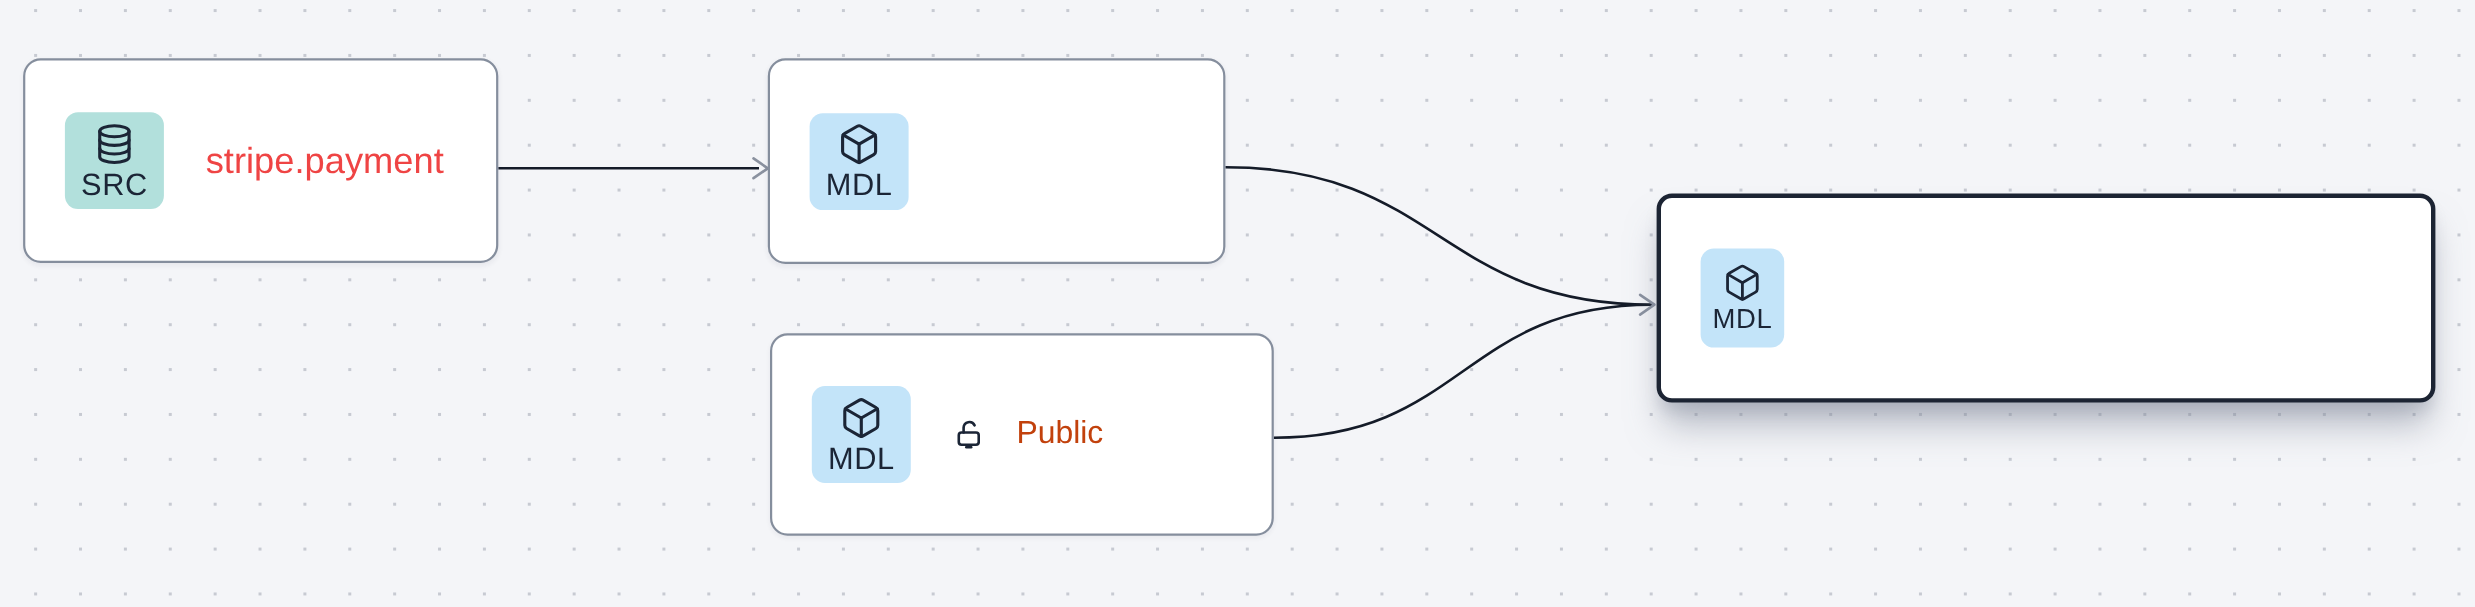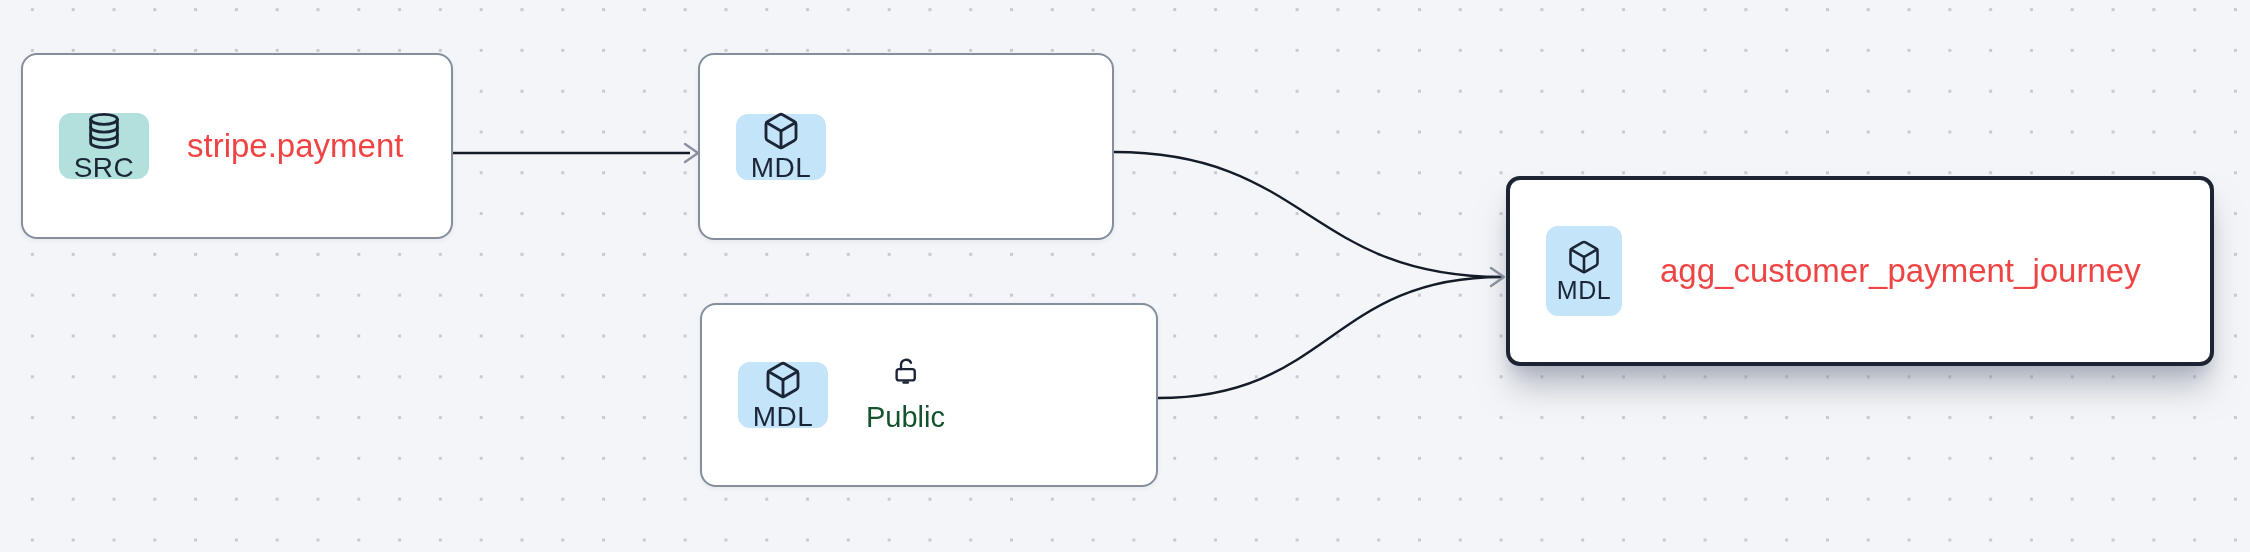--- a/index.html
+++ b/index.html
@@ -34,39 +34,39 @@
     border-radius:14px;
     box-shadow:0 26px 32px -6px rgba(124,132,150,0.50), 0 10px 14px -4px rgba(124,132,150,0.28);
   }
   #node-stripe-payment{left:21px;top:53px;width:432px;height:186px;}
   #node-stg-payments{left:698px;top:53px;width:416px;height:187px;}
   #node-fct-orders{left:700px;top:303px;width:458px;height:184px;}
   #node-agg-customer-payment-journey{left:1506px;top:176px;width:708px;height:190px;}
 
   .badge{
     flex:0 0 auto;
-    width:90px;height:66px;border-radius:12px;
+    width:90px;height:88px;border-radius:12px;
     display:flex;flex-direction:column;align-items:center;justify-content:center;
     color:#1b2536;
   }
   .badge svg{display:block;}
   .badge-label{
     font-size:28px;line-height:1;margin-top:3px;color:#1b2536;letter-spacing:0.5px;
   }
   .selected .badge{width:76px;height:90px;}
   .selected .badge svg{width:36px;height:36px;}
   .selected .badge-label{font-size:25px;}
 
   .node-text{display:flex;flex-direction:column;justify-content:center;gap:4px;min-width:0;}
   .node-title{
     font-size:33px;line-height:1.2;color:#ef4444;white-space:nowrap;
   }
   .node-meta{
-    display:flex;align-items:center;gap:16px;
-    font-size:29px;color:#14532d;line-height:1.1;flex-direction:column;
+    display:flex;align-items:center;gap:28px;
+    font-size:29px;color:#c2410c;line-height:1.1;
   }
   .node-meta svg{display:block;flex:0 0 auto;}
 </style>
 </head>
 <body>
 
 <div class="canvas">
 
   <svg class="edges" viewBox="0 0 2250 552" xmlns="http://www.w3.org/2000/svg">
     <path class="edge-path" d="M 453 153 L 690 153"></path>
@@ -135,18 +135,15 @@
     <div class="badge" style="background-color: rgb(195, 228, 249);">
       <span>
         <svg width="36" height="36" viewBox="0 0 24 24" fill="none" stroke="#1b2536" stroke-width="1.7" stroke-linecap="round" stroke-linejoin="round">
           <path d="M21 16V8a2 2 0 0 0-1-1.73l-7-4a2 2 0 0 0-2 0l-7 4A2 2 0 0 0 3 8v8a2 2 0 0 0 1 1.73l7 4a2 2 0 0 0 2 0l7-4A2 2 0 0 0 21 16z"></path>
           <polyline points="3.27 6.96 12 12.01 20.73 6.96"></polyline>
           <line x1="12" y1="22.08" x2="12" y2="12"></line>
         </svg>
       </span>
       <span class="badge-label">MDL</span>
     </div>
-    <div class="node-text">
-      <span class="node-title">agg_customer_payment_journey</span>
-    </div>
   </div>
 
 </div>
 
 </body></html>

